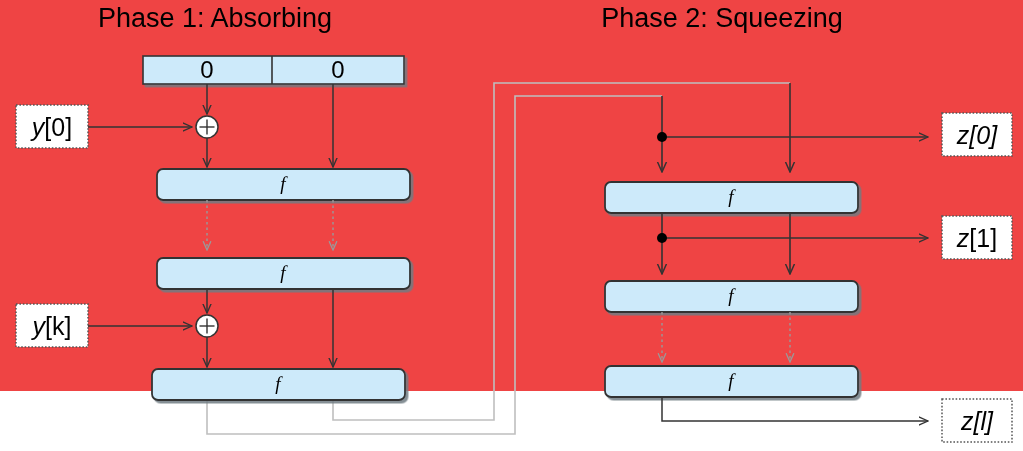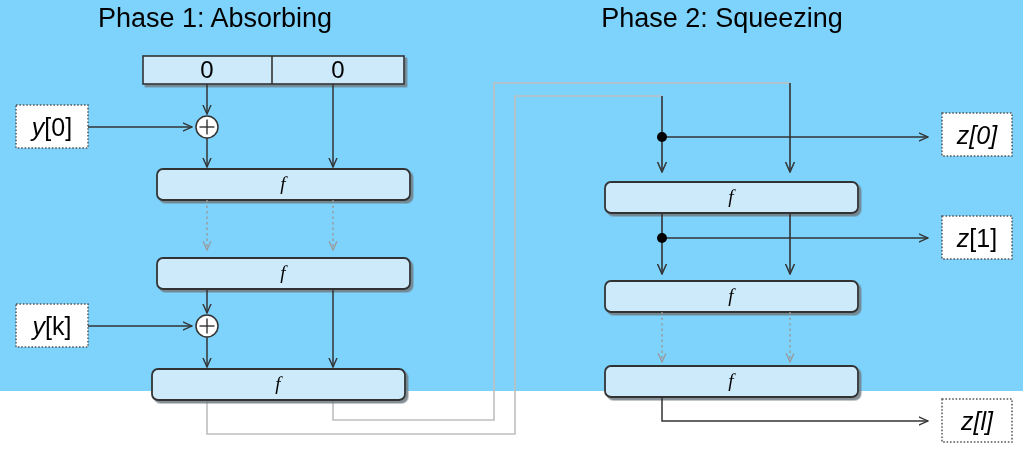--- a/index.html
+++ b/index.html
@@ -1,18 +1,18 @@
 <!DOCTYPE html>
 <html><head>
 <meta charset="utf-8">
 <style>
   html,body{margin:0;padding:0;background:#ffffff;}
   body{width:1023px;height:451px;overflow:hidden;
        font-family:"Liberation Sans","DejaVu Sans",sans-serif;}
-  #stage{position:relative;width:1023px;height:391px;background:#7dd3fc;}
+  #stage{position:relative;width:1023px;height:391px;background:#ef4444;}
   svg{position:absolute;left:0;top:0;width:1023px;height:451px;}
   .phase-title{
     font-family:"Liberation Sans","DejaVu Sans",sans-serif;
     font-size:27px;fill:#000;text-anchor:middle;
   }
   .state-val{
     font-family:"Liberation Sans","DejaVu Sans",sans-serif;
     font-size:24px;fill:#000;text-anchor:middle;
   }
   .fbox-label{

